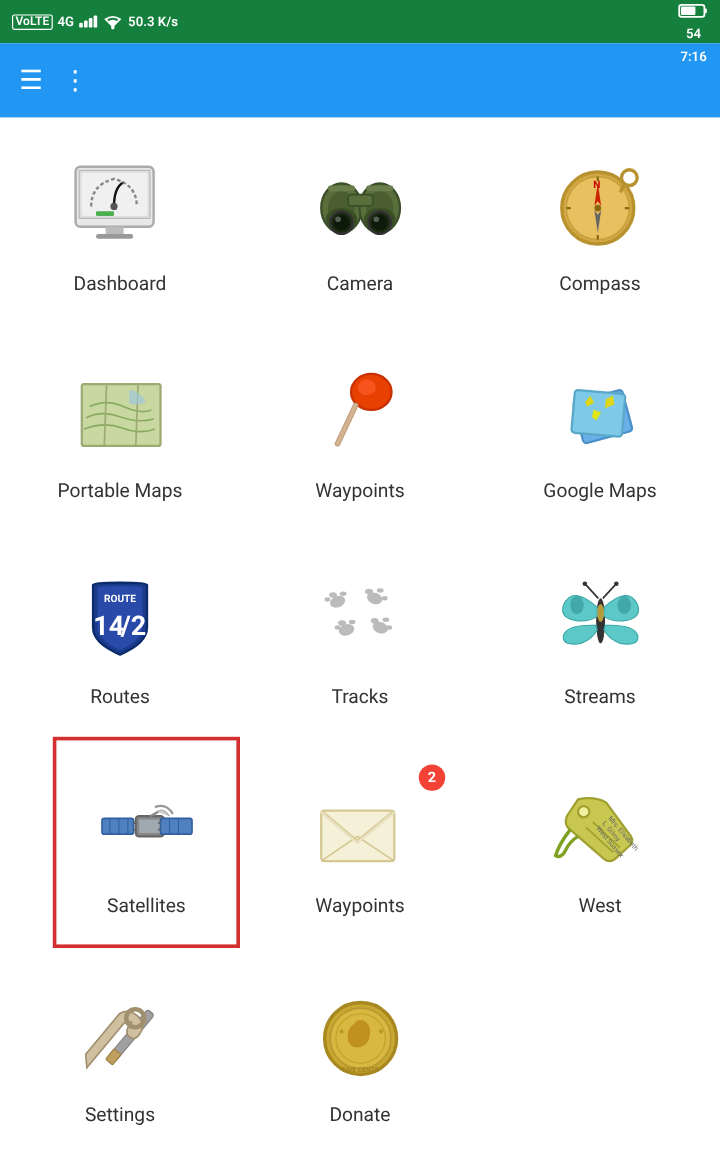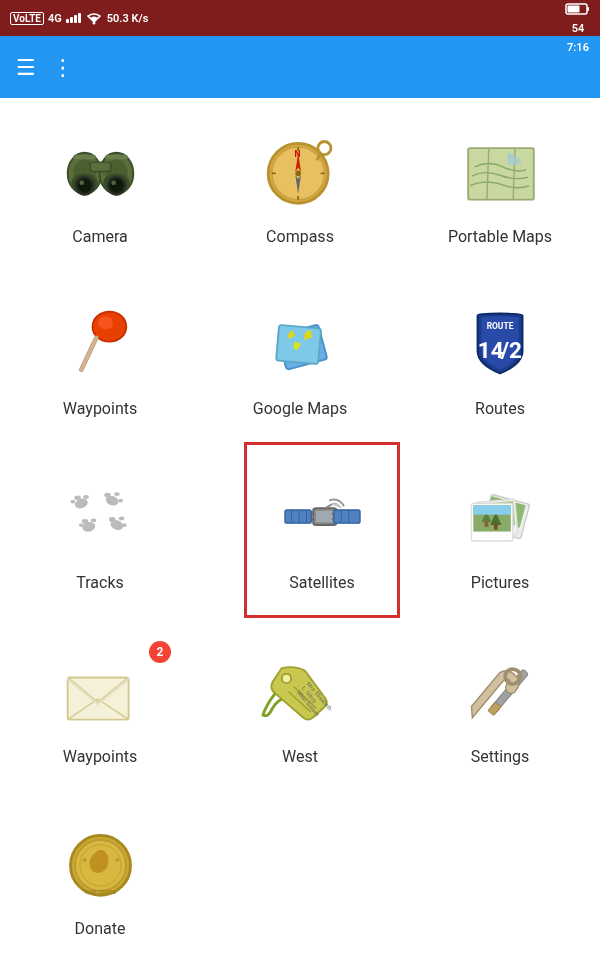--- a/index.html
+++ b/index.html
@@ -8,21 +8,21 @@
       height: 962px;
       font-family: 'Roboto', Arial, sans-serif;
       background: #f5f5f5;
       overflow: hidden;
     }
 
     
     .status-bar {
       width: 100%;
       height: 36px;
-      background: #7f1d1d;
+      background: #15803d;
       display: flex;
       align-items: center;
       justify-content: space-between;
       padding: 0 10px;
       color: white;
       font-size: 11px;
       font-weight: 600;
     }
     .status-left { display: flex; align-items: center; gap: 4px; }
     .status-right { display: flex; align-items: center; gap: 6px; flex-direction: column; }
@@ -146,20 +146,42 @@
   </div>
 </div>
 
 <div class="app-bar">
   <span class="hamburger-icon">☰</span>
   <span class="more-icon">⋮</span>
 </div>
 
 <div class="grid">
 
+  <div class="grid-item">
+    <div class="grid-item-icon">
+      <svg width="85" height="75" viewBox="0 0 85 75">
+
+        <rect x="5" y="5" width="65" height="50" rx="4" fill="#e8e8e8" stroke="#aaa" stroke-width="2"></rect>
+        <rect x="8" y="8" width="59" height="40" fill="#ddd" stroke="#bbb" stroke-width="1"></rect>
+
+        <rect x="10" y="10" width="55" height="36" fill="#f0f0f0" rx="2"></rect>
+
+        <path d="M37 38 Q37 22 45 18" stroke="#111" stroke-width="2" fill="none"></path>
+        <circle cx="37" cy="38" r="3" fill="#555"></circle>
+
+        <path d="M18 38 Q18 20 37 15 Q56 20 56 38" stroke="#888" stroke-width="2" fill="none" stroke-dasharray="3,2"></path>
+
+        <rect x="22" y="42" width="15" height="4" fill="#4CAF50" rx="1"></rect>
+
+        <rect x="30" y="55" width="15" height="6" fill="#bbb"></rect>
+        <rect x="22" y="61" width="31" height="4" rx="2" fill="#999"></rect>
+      </svg>
+    </div>
+    <span class="grid-item-label">Dashboard</span>
+  </div>
 
   <div class="grid-item">
     <div class="grid-item-icon">
       <svg width="85" height="75" viewBox="0 0 90 80">
 
         <ellipse cx="28" cy="42" rx="18" ry="22" fill="#5a6e3c" stroke="#3a4e2a" stroke-width="2"></ellipse>
         <ellipse cx="28" cy="42" rx="12" ry="15" fill="#4a5e30"></ellipse>
         <ellipse cx="28" cy="52" rx="14" ry="10" fill="#3a4e25"></ellipse>
 
         <ellipse cx="62" cy="42" rx="18" ry="22" fill="#5a6e3c" stroke="#3a4e2a" stroke-width="2"></ellipse>
@@ -293,20 +315,48 @@
 
         <ellipse cx="60" cy="48" rx="7" ry="5" fill="#bbb" transform="rotate(20,60,48)"></ellipse>
         <ellipse cx="55" cy="42" rx="3.5" ry="2.5" fill="#bbb"></ellipse>
         <ellipse cx="65" cy="41" rx="3" ry="2" fill="#bbb"></ellipse>
         <ellipse cx="68" cy="48" rx="2.5" ry="2" fill="#bbb"></ellipse>
       </svg>
     </div>
     <span class="grid-item-label">Tracks</span>
   </div>
 
+  <div class="grid-item">
+    <div class="grid-item-icon">
+      <svg width="85" height="75" viewBox="0 0 90 80">
+
+        <ellipse cx="45" cy="42" rx="4" ry="20" fill="#333"></ellipse>
+
+        <line x1="43" y1="22" x2="32" y2="10" stroke="#333" stroke-width="1.5"></line>
+        <circle cx="31" cy="9" r="2" fill="#333"></circle>
+        <line x1="47" y1="22" x2="58" y2="10" stroke="#333" stroke-width="1.5"></line>
+        <circle cx="59" cy="9" r="2" fill="#333"></circle>
+
+        <path d="M42 30 Q20 10 12 28 Q8 40 25 42 Q35 43 42 38 Z" fill="#5cc8c8" stroke="#3aa8a8" stroke-width="1"></path>
+
+        <ellipse cx="24" cy="28" rx="6" ry="8" fill="#2a8888" opacity="0.5"></ellipse>
+
+        <path d="M41 46 Q15 45 12 55 Q10 65 28 62 Q38 58 42 50 Z" fill="#5cc8c8" stroke="#3aa8a8" stroke-width="1"></path>
+
+        <path d="M48 30 Q70 10 78 28 Q82 40 65 42 Q55 43 48 38 Z" fill="#5cc8c8" stroke="#3aa8a8" stroke-width="1"></path>
+
+        <ellipse cx="66" cy="28" rx="6" ry="8" fill="#2a8888" opacity="0.5"></ellipse>
+
+        <path d="M49 46 Q75 45 78 55 Q80 65 62 62 Q52 58 48 50 Z" fill="#5cc8c8" stroke="#3aa8a8" stroke-width="1"></path>
+
+        <ellipse cx="45" cy="35" rx="3" ry="8" fill="#f0c840" opacity="0.7"></ellipse>
+      </svg>
+    </div>
+    <span class="grid-item-label">Streams</span>
+  </div>
 
   <div class="grid-item selected">
     <div class="grid-item-icon">
       <svg width="85" height="75" viewBox="0 0 90 80">
 
         <rect x="35" y="30" width="25" height="18" rx="3" fill="#888" stroke="#666" stroke-width="2"></rect>
         <rect x="38" y="33" width="19" height="12" fill="#a0a8b0"></rect>
 
         <rect x="5" y="32" width="28" height="14" rx="2" fill="#5080c0" stroke="#3060a0" stroke-width="1.5"></rect>
         <line x1="33" y1="36" x2="35" y2="36" stroke="#666" stroke-width="2"></line>
@@ -324,43 +374,20 @@
         <line x1="73" y1="32" x2="73" y2="46" stroke="#3060a0" stroke-width="1"></line>
 
         <path d="M52 22 Q62 18 68 28" fill="none" stroke="#999" stroke-width="2"></path>
         <path d="M54 26 Q60 22 65 30" fill="#ccc" stroke="#aaa" stroke-width="1"></path>
         <line x1="48" y1="30" x2="55" y2="26" stroke="#888" stroke-width="2"></line>
       </svg>
     </div>
     <span class="grid-item-label">Satellites</span>
   </div>
 
-  <div class="grid-item">
-    <div class="grid-item-icon">
-      <svg width="85" height="75" viewBox="0 0 90 80">
-
-        <rect x="30" y="20" width="42" height="38" rx="2" fill="#eee" stroke="#ccc" stroke-width="1.5" transform="rotate(15,51,39)"></rect>
-        <rect x="30" y="22" width="38" height="25" rx="1" fill="#90b870" transform="rotate(15,51,39)"></rect>
-
-        <rect x="20" y="22" width="42" height="38" rx="2" fill="#f0f0f0" stroke="#ddd" stroke-width="1.5" transform="rotate(-5,41,41)"></rect>
-        <rect x="22" y="24" width="38" height="26" rx="1" fill="#a8c888" transform="rotate(-5,41,41)"></rect>
-
-        <rect x="14" y="25" width="44" height="40" rx="2" fill="white" stroke="#ddd" stroke-width="1.5"></rect>
-        <rect x="16" y="27" width="40" height="28" fill="#8aaa68"></rect>
-
-        <path d="M25 45 L30 32 L35 45 Z" fill="#5a8040"></path>
-        <path d="M34 48 L40 34 L46 48 Z" fill="#4a7030"></path>
-        <rect x="28" y="44" width="4" height="6" fill="#8a6030"></rect>
-        <rect x="38" y="46" width="4" height="7" fill="#7a5020"></rect>
-
-        <rect x="16" y="27" width="40" height="10" fill="#87ceeb"></rect>
-      </svg>
-    </div>
-    <span class="grid-item-label">Pictures</span>
-  </div>
 
   <div class="grid-item" style="position:relative;">
     <div class="badge">2</div>
     <div class="grid-item-icon">
       <svg width="85" height="75" viewBox="0 0 90 80">
 
         <rect x="10" y="25" width="65" height="45" rx="3" fill="#f5f0d8" stroke="#d4c890" stroke-width="2"></rect>
 
         <path d="M10 25 L42 52 L75 25" fill="none" stroke="#d4c890" stroke-width="2"></path>
 

